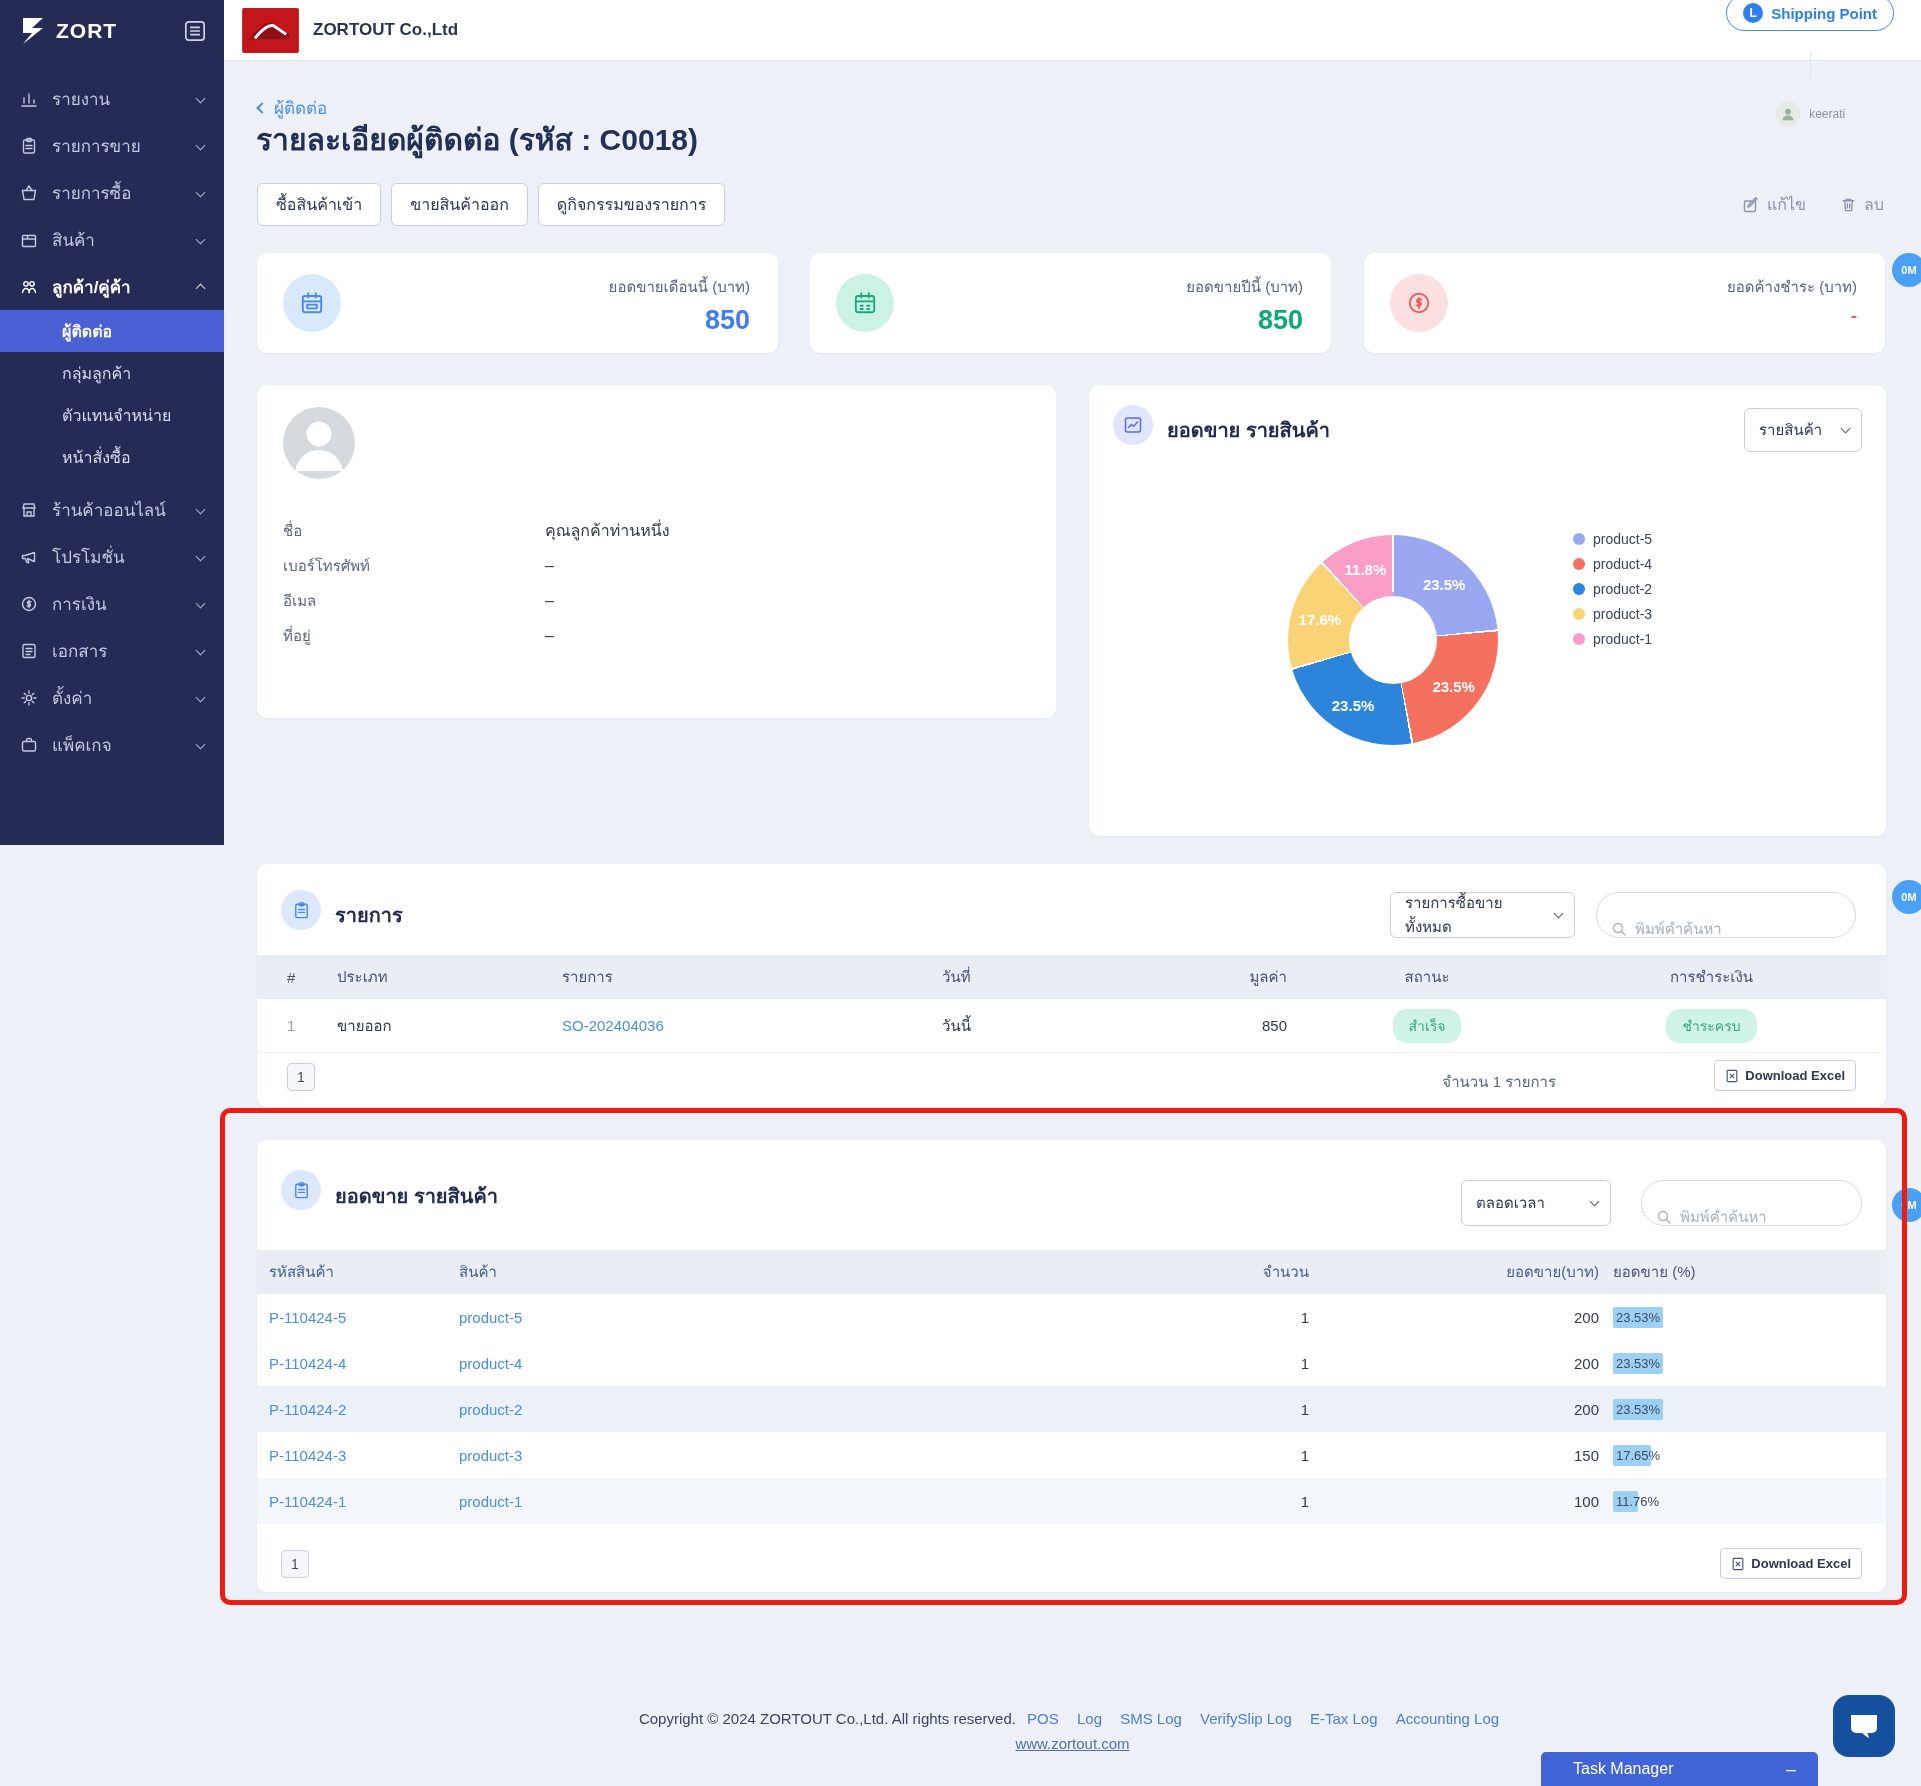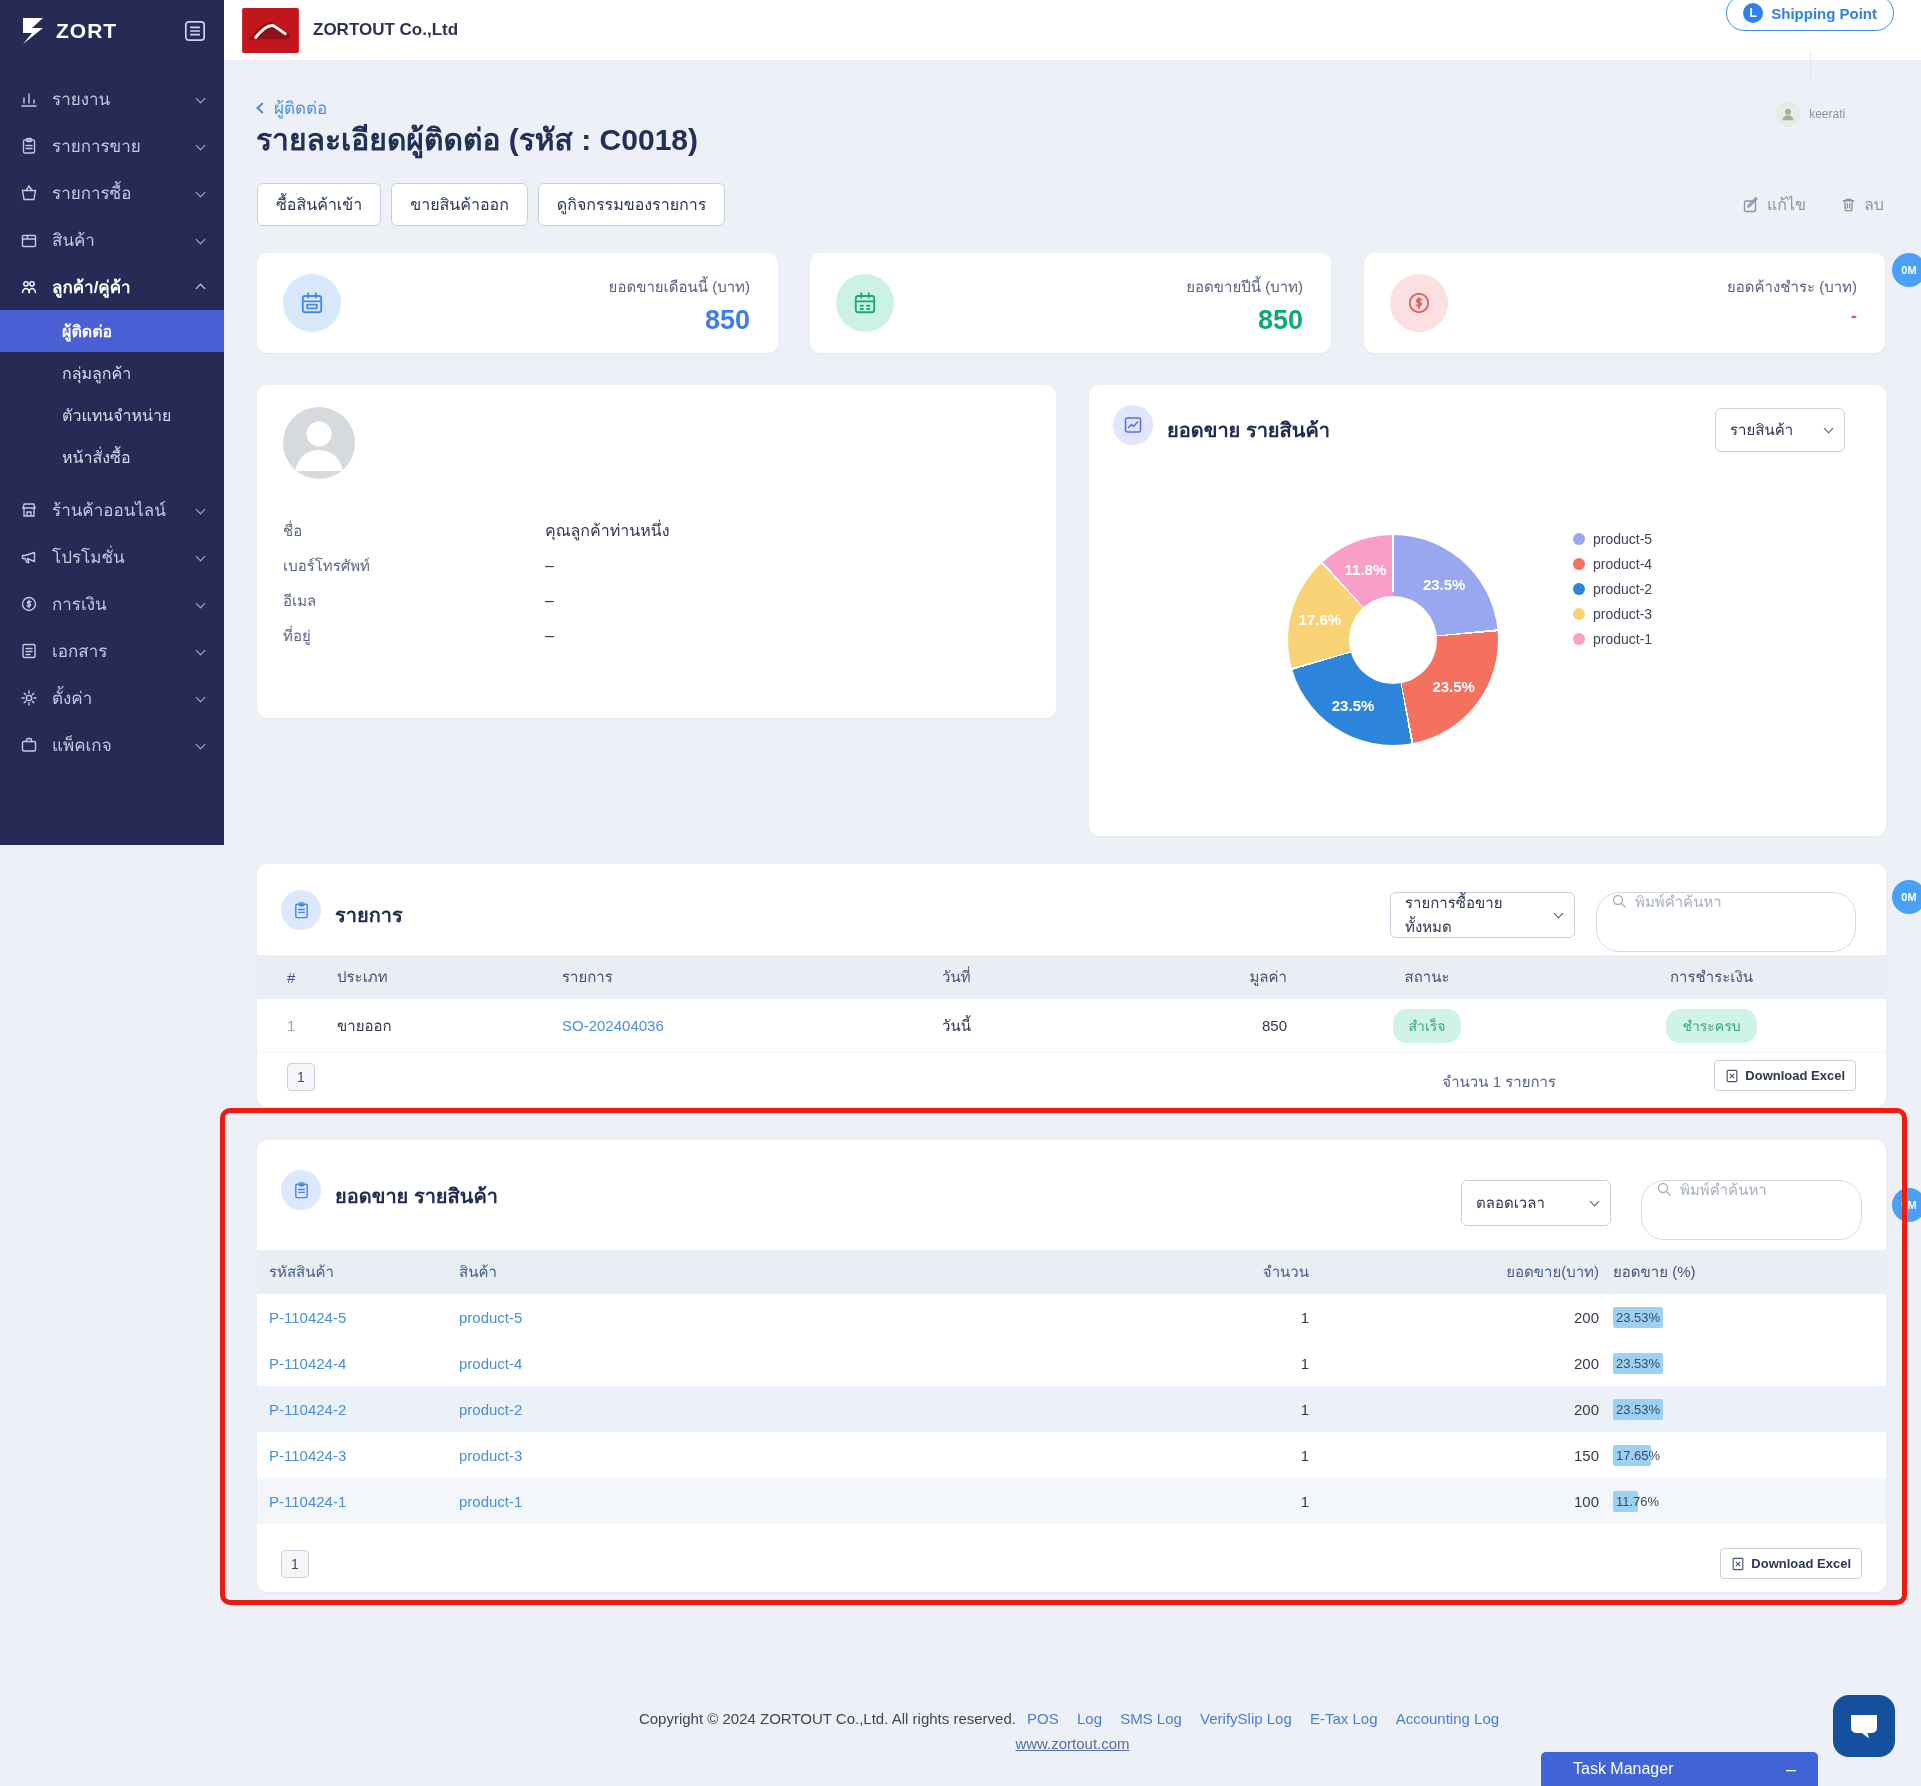--- a/index.html
+++ b/index.html
@@ -71,21 +71,21 @@
   .dd-chev { width:7px; height:7px; border-right:1.8px solid #555d70; border-bottom:1.8px solid #555d70; transform:rotate(45deg); margin-left:10px; margin-top:-3px; }
   .donut-wrap { position:absolute; left:199px; top:150px; width:210px; height:210px; }
   .donut { position:absolute; inset:0; border-radius:50%; }
   .donut-hole { position:absolute; left:61px; top:61px; width:88px; height:88px; border-radius:50%; background:#fff; }
   .slice-label { position:absolute; transform:translate(-50%,-50%); color:#fff; font-size:15px; font-weight:bold; }
   .legend { position:absolute; left:484px; top:146px; display:flex; flex-direction:column; gap:9px; }
   .legend-item { display:flex; align-items:center; gap:8px; font-size:14px; color:#3c4558; }
   .legend-dot { width:12px; height:12px; border-radius:50%; }
 
   
-  .search-box { position:absolute; height:60px; border:1px solid #d4d9e3; border-radius:23px; background:#fff; display:flex; align-items:flex-start; padding:0 14px; gap:8px; }
+  .search-box { position:absolute; height:46px; border:1px solid #d4d9e3; border-radius:23px; background:#fff; display:flex; align-items:flex-end; padding:0 14px; gap:8px; }
   .search-box input { border:none; outline:none; font-size:15px; color:#333; width:100%; font-family:inherit; background:transparent; }
   .search-box input::placeholder { color:#a8b0c0; }
   .thead { position:absolute; left:0; right:0; background:#e9edf4; display:grid; align-items:center; font-size:15px; color:#4a5475; }
   .trow { position:absolute; left:0; right:0; display:grid; align-items:center; font-size:15px; color:#333a4c; }
   .link { color:#4c8ed8; cursor:pointer; }
   .badge { display:inline-block; background:#cff3e6; color:#3aa584; border-radius:14px; padding:6px 16px; font-size:14px; }
   .page-btn { position:absolute; width:28px; height:28px; background:#f5f6f8; border:1px solid #c9cfdd; border-radius:4px; font-size:14px; color:#444c60; display:flex; align-items:center; justify-content:center; cursor:pointer; }
   .dl-btn { position:absolute; display:flex; align-items:center; gap:6px; background:#fff; border:1px solid #c9cfdd; border-radius:4px; padding:7px 10px; font-size:13px; font-weight:bold; color:#2f3850; cursor:pointer; font-family:inherit;margin-left:24px; }
   .count-txt { position:absolute; font-size:15px; color:#5c6782; }
 
@@ -407,21 +407,21 @@
   </section>
 
   <section class="card chart-card">
     <span class="card-head-icon" style="left:24px;top:20px;background:#e1e6fc">
       <svg viewBox="0 0 20 20" width="20" height="20" fill="none" stroke="#5a6ee0" stroke-width="1.5" stroke-linecap="round">
           <rect x="2.5" y="3" width="15" height="14" rx="2"></rect>
           <path d="M5.5 12.5l3-3 2 2 4-4.5"></path>
         </svg>
     </span>
     <h2 class="card-title" style="left:78px;top:29px">ยอดขาย รายสินค้า</h2>
-    <div class="dropdown" style="right:41px;top:23px;width:130px;height:44px">
+    <div class="dropdown" style="right:24px;top:23px;width:118px;height:44px">
       <span>รายสินค้า</span>
       <span class="dd-chev"></span>
     </div>
     <div class="donut-wrap">
       <div class="donut" style="background: conic-gradient(rgb(255, 255, 255) 0deg, rgb(255, 255, 255) 0.6deg, rgb(152, 167, 240) 0.6deg, rgb(152, 167, 240) 84.0847deg, rgb(255, 255, 255) 84.0847deg, rgb(255, 255, 255) 84.6847deg, rgb(255, 255, 255) 84.6847deg, rgb(255, 255, 255) 85.2847deg, rgb(244, 113, 95) 85.2847deg, rgb(244, 113, 95) 168.769deg, rgb(255, 255, 255) 168.769deg, rgb(255, 255, 255) 169.369deg, rgb(255, 255, 255) 169.369deg, rgb(255, 255, 255) 169.969deg, rgb(44, 133, 218) 169.969deg, rgb(44, 133, 218) 253.454deg, rgb(255, 255, 255) 253.454deg, rgb(255, 255, 255) 254.054deg, rgb(255, 255, 255) 254.054deg, rgb(255, 255, 255) 254.654deg, rgb(251, 211, 119) 254.654deg, rgb(251, 211, 119) 316.877deg, rgb(255, 255, 255) 316.877deg, rgb(255, 255, 255) 317.477deg, rgb(255, 255, 255) 317.477deg, rgb(255, 255, 255) 318.077deg, rgb(250, 157, 199) 318.077deg, rgb(250, 157, 199) 359.4deg, rgb(255, 255, 255) 359.4deg, rgb(255, 255, 255) 360deg);"></div>
       <div class="donut-hole"></div>
       <div>
           <span class="slice-label" style="left: 156.19px; top: 48.8259px;">23.5%</span>
           <span class="slice-label" style="left: 165.675px; top: 150.767px;">23.5%</span>
           <span class="slice-label" style="left: 65.0509px; top: 169.653px;">23.5%</span>

